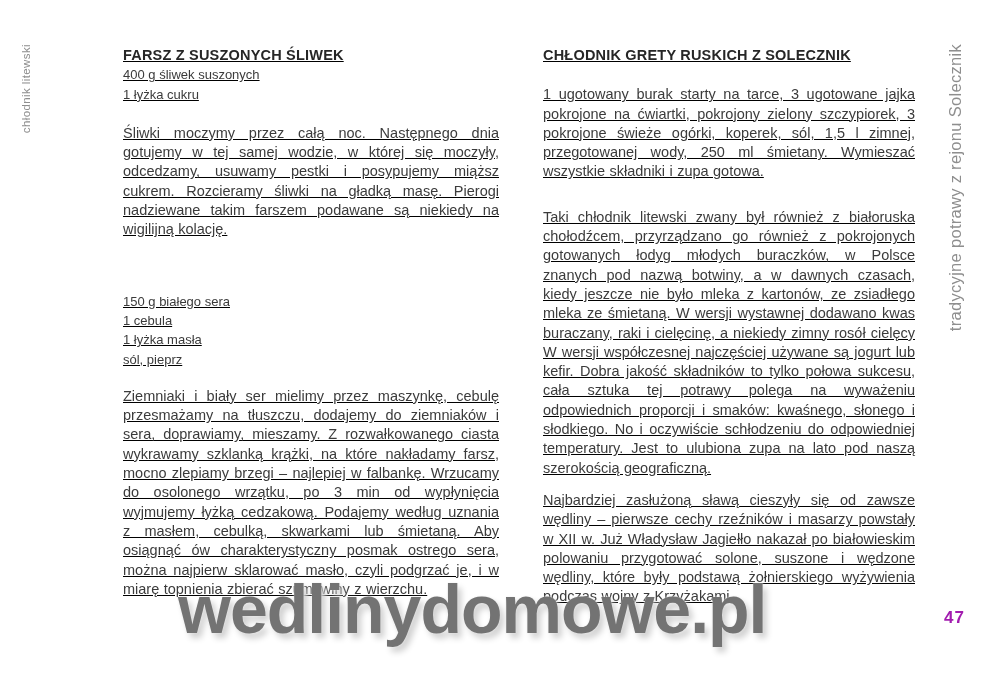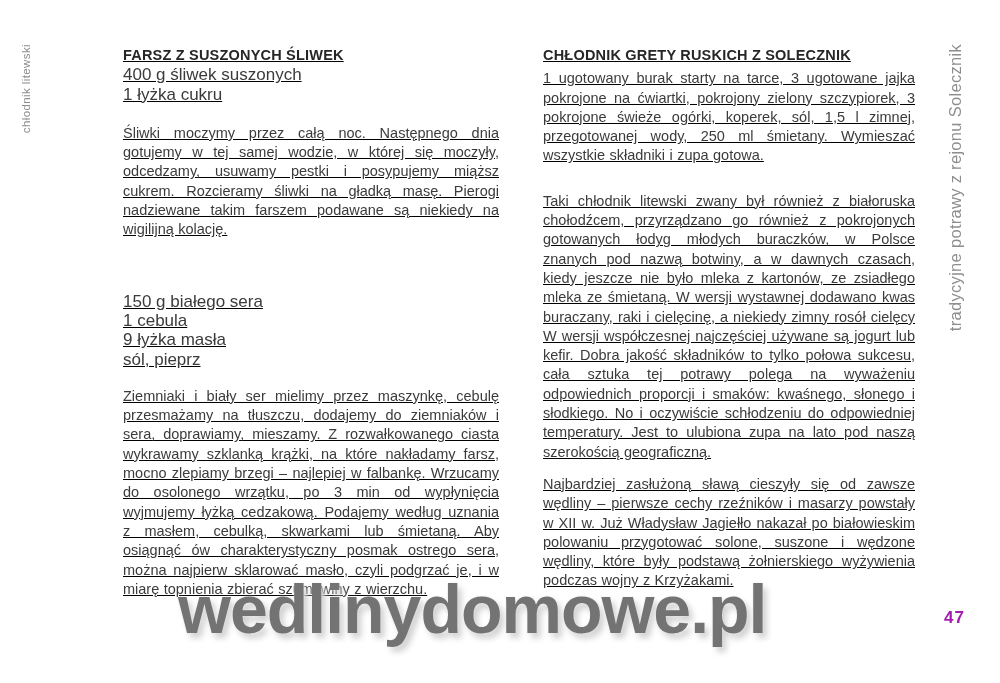--- a/index.html
+++ b/index.html
@@ -26,37 +26,37 @@
 
   .recipe-title {
     font-size: 14.5px;
     line-height: 19.3px;
     font-weight: bold;
     color: #262626;
     letter-spacing: 0.2px;
     margin: 0;
   }
   .ing {
-    font-size: 17px;
+    font-size: 13px;
     line-height: 19.3px;
     color: #3b3b3b;
     margin: 0;
   }
   .body-par {
     font-size: 14.5px;
     line-height: 19.3px;
     color: #3b3b3b;
     text-align: justify;
     margin: 0;
     word-spacing: 0.4px;
   }
   .mt-instr1 { margin-top: 20px; }
   .block-recipe2 { margin-top: 52px; }
   .mt-instr2 { margin-top: 18px; }
-  .mt-right-ing { margin-top: 4px; }
+  .mt-right-ing { margin-top: 20px; }
   .mt-right-p1 { margin-top: 26px; }
   .mt-right-p2 { margin-top: 13px; }
 
   .side-label {
     position: absolute;
     writing-mode: vertical-rl;
     transform: rotate(180deg);
     color: #8e8e8e;
     white-space: nowrap;
   }
@@ -110,21 +110,21 @@
     <div>
       <p class="recipe-title">FARSZ Z SUSZONYCH ŚLIWEK</p>
       <p class="ing">400 g śliwek suszonych</p>
       <p class="ing">1 łyżka cukru</p>
       <p class="body-par mt-instr1">Śliwki moczymy przez całą noc. Następnego dnia gotujemy w tej samej wodzie, w której się moczyły, odcedzamy, usuwamy pestki i posypujemy miąższ cukrem. Rozcieramy śliwki na gładką masę. Pierogi nadziewane takim farszem podawane są niekiedy na wigilijną kolację.</p>
     </div>
 
     <div class="block-recipe2">
       <p class="ing">150 g białego sera</p>
       <p class="ing">1 cebula</p>
-      <p class="ing">9 łyżka masła</p>
+      <p class="ing">1 łyżka masła</p>
       <p class="ing">sól, pieprz</p>
       <p class="body-par mt-instr2">Ziemniaki i biały ser mielimy przez maszynkę, cebulę przesmażamy na tłuszczu, dodajemy do ziemniaków i sera, doprawiamy, mieszamy. Z rozwałkowanego ciasta wykrawamy szklanką krążki, na które nakładamy farsz, mocno zlepiamy brzegi – najlepiej w falbankę. Wrzucamy do osolonego wrzątku, po 3 min od wypłynięcia wyjmujemy łyżką cedzakową. Podajemy według uznania z masłem, cebulką, skwarkami lub śmietaną. Aby osiągnąć ów charakterystyczny posmak ostrego sera, można najpierw sklarować masło, czyli podgrzać je, i w miarę topnienia zbierać szumowiny z wierzchu.</p>
     </div>
 
   </div>
 
   <div class="col col-right">
 
     <div>
       <p class="recipe-title">CHŁODNIK GRETY RUSKICH Z SOLECZNIK</p>

